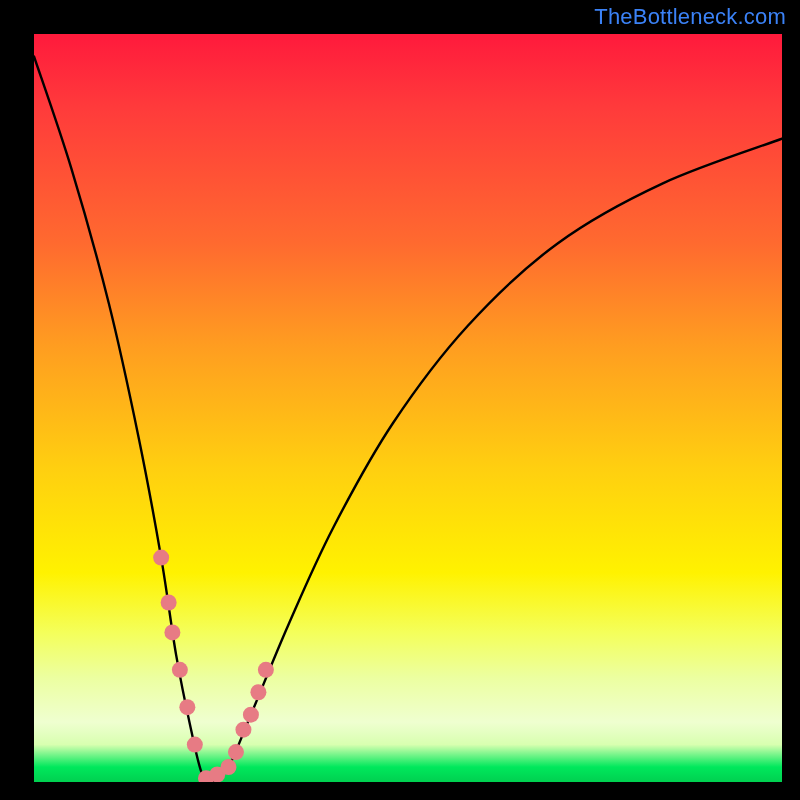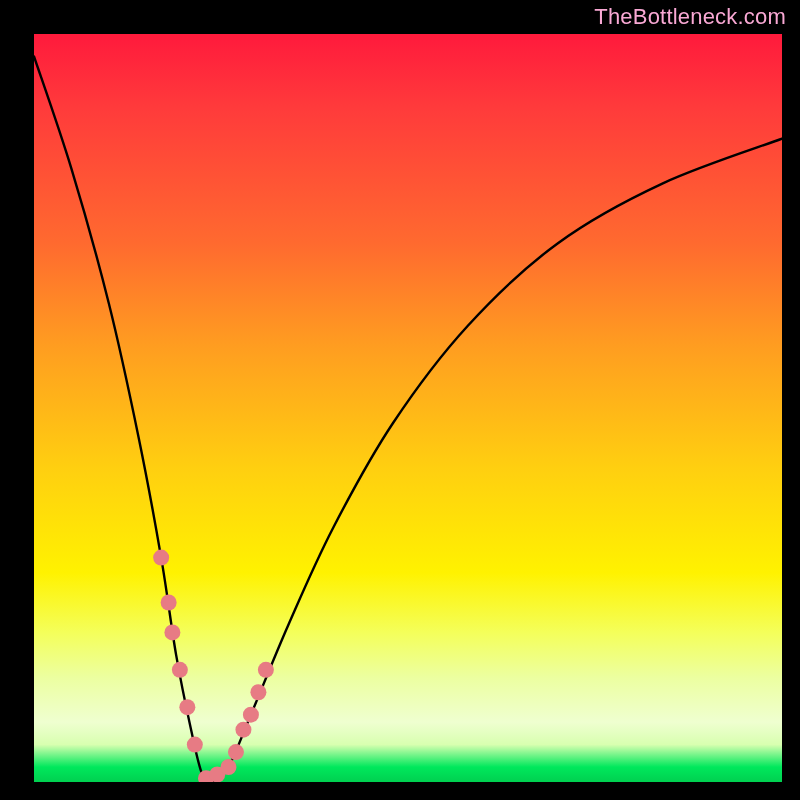--- a/index.html
+++ b/index.html
@@ -46,21 +46,21 @@
       #efffd0 92%,
       #d8ffb0 95%,
       #00e85c 98%,
       #00d050 100%
     );
   }
   .watermark {
     position: absolute;
     top: 4px;
     right: 14px;
-    color: #f9a8d4;
+    color: #3b82f6;
     font-size: 22px;
     font-weight: 500;
     letter-spacing: 0.2px;
     user-select: none;
   }
   svg.curve {
     position: absolute;
     left: 0;
     top: 0;
     width: 100%;

